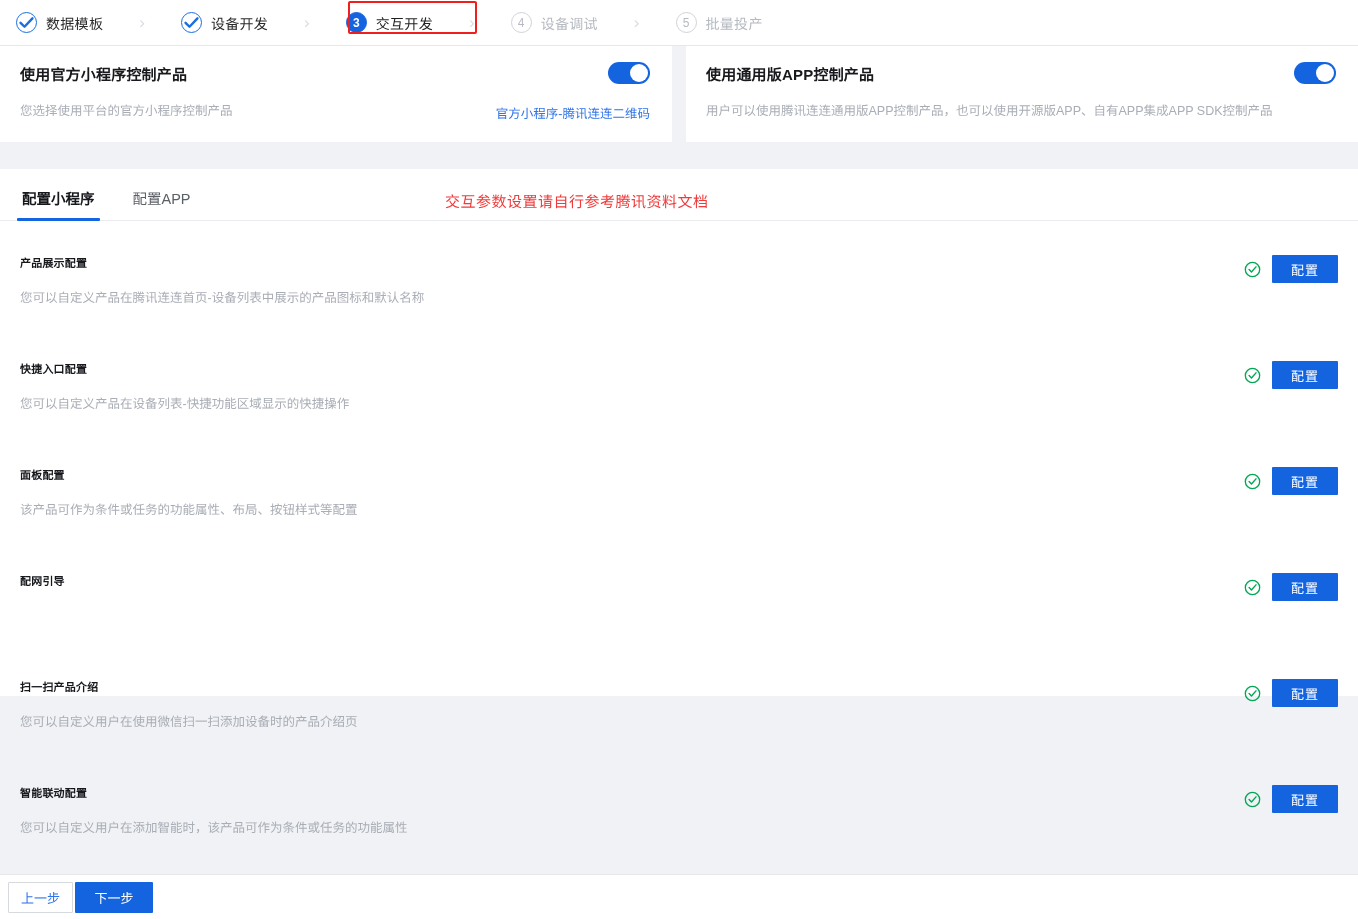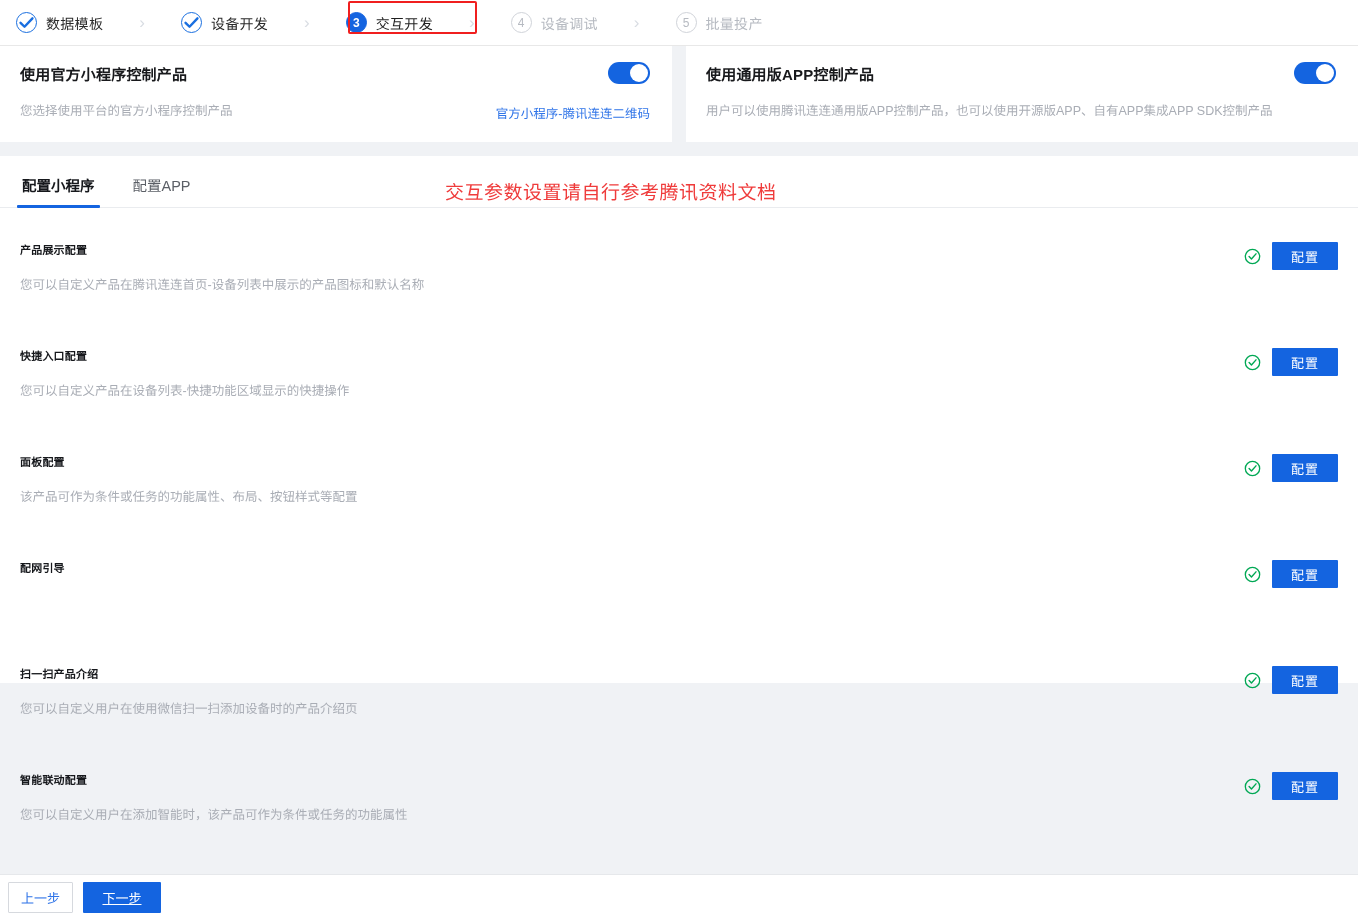--- a/index.html
+++ b/index.html
@@ -146,21 +146,21 @@
     font-size: 12.5px;
     color: #2f74e8;
     white-space: nowrap;
     cursor: pointer;
     text-decoration: none;
   }
 
   
   .panel {
     background: #ffffff;
-    margin-top: 14px;
+    margin-top: 27px;
     height: 527px;
     position: relative;
     padding: 0 20px;
   }
   .tabs-wrap { position: relative; }
   .tabs {
     display: flex;
     gap: 34px;
     padding-top: 14px;
   }
@@ -187,21 +187,21 @@
   }
   .tabs-divider {
     height: 1px;
     background: #eaecef;
     margin: 0 -20px;
   }
   .annotation {
     position: absolute;
     left: 425px;
     top: 21px;
-    font-size: 19px;
+    font-size: 15px;
     color: #ef3b3b;
     white-space: nowrap;
     letter-spacing: .5px;
     pointer-events: none;
   }
 
   
   .rows { padding-top: 10px; }
   .row {
     display: flex;
@@ -253,21 +253,21 @@
     position: absolute;
     left: 0;
     bottom: 0;
     width: 1358px;
     height: 45px;
     background: #ffffff;
     border-top: 1px solid #e6e8eb;
     display: flex;
     align-items: center;
     padding-left: 8px;
-    gap: 10px;
+    gap: 2px;
   }
   .btn-prev {
     width: 65px;
     height: 31px;
     background: #ffffff;
     border: 1px solid #d6d9de;
     color: #2f74e8;
     font-size: 13px;
     cursor: pointer;
     font-family: inherit;
@@ -276,21 +276,20 @@
   .btn-next {
     width: 78px;
     height: 31px;
     background: #1464e0;
     border: none;
     color: #ffffff;
     font-size: 13px;
     cursor: pointer;
     font-family: inherit;
     border-radius: 1px;
-    text-decoration: underline;
   }
   .watermark {
     position: absolute;
     right: 14px;
     bottom: 4px;
     display: flex;
     align-items: center;
     gap: 7px;
     opacity: .5;
     pointer-events: none;

